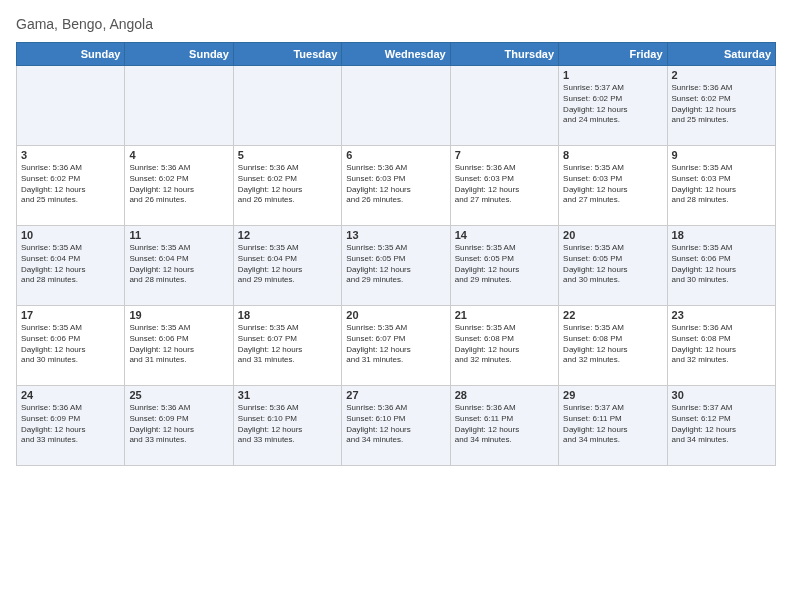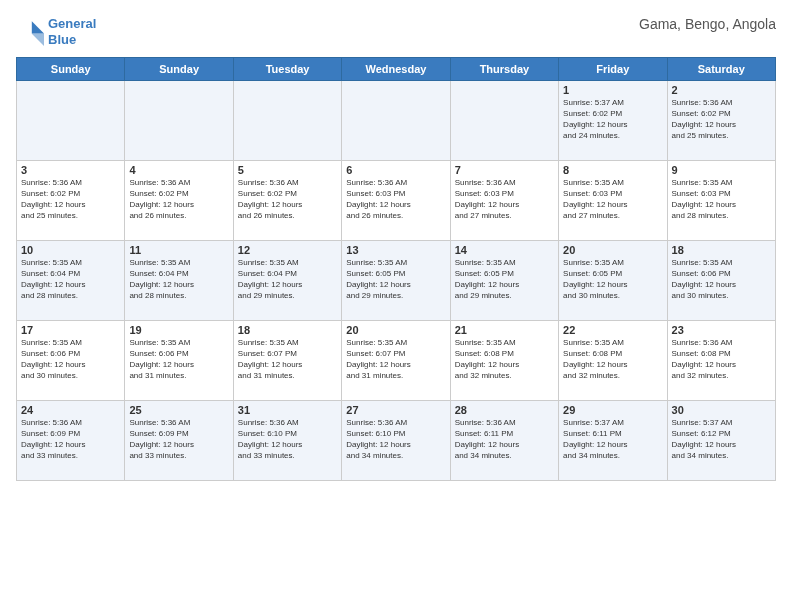--- a/index.html
+++ b/index.html
@@ -58,21 +58,21 @@
       width: 100%;
       border-collapse: collapse;
       table-layout: fixed;
     }
     thead th {
       background-color: #3a7bbf;
       color: #fff;
       font-size: 11px;
       font-weight: bold;
       padding: 5px 4px;
-      text-align: center;
+      text-align: right;
       border: 1px solid #2e6aa0;
     }
     tbody td {
       vertical-align: top;
       font-size: 8.5px;
       color: #333;
       padding: 3px 4px;
       border: 1px solid #ccc;
       height: 80px;
       width: calc(100% / 7);
@@ -96,33 +96,20 @@
     }
     .empty-cell {
       background-color: inherit;
     }
   </style>
 </head>
 <body>
 
 <div class="page">
   <div class="header">
-    <div class="logo">
-      <svg class="logo-icon" viewBox="0 0 36 36">
-        <rect x="0" y="0" width="36" height="36" fill="white"></rect>
-
-        <polygon points="20,4 36,20 20,20" fill="#3a7bbf"></polygon>
-        <polygon points="20,20 36,20 36,36" fill="#3a7bbf" opacity="0.5"></polygon>
-        <rect x="0" y="0" width="20" height="36" fill="white"></rect>
-      </svg>
-      <div class="logo-text">
-        <div><span>General</span></div>
-        <div><span>Blue</span></div>
-      </div>
-    </div>
     <div class="title-block">
       <div class="sub-title">Gama, Bengo, Angola</div>
     </div>
   </div>
 
   <table>
     <thead>
       <tr>
       <th>Sunday</th>
           <th>Sunday</th>

